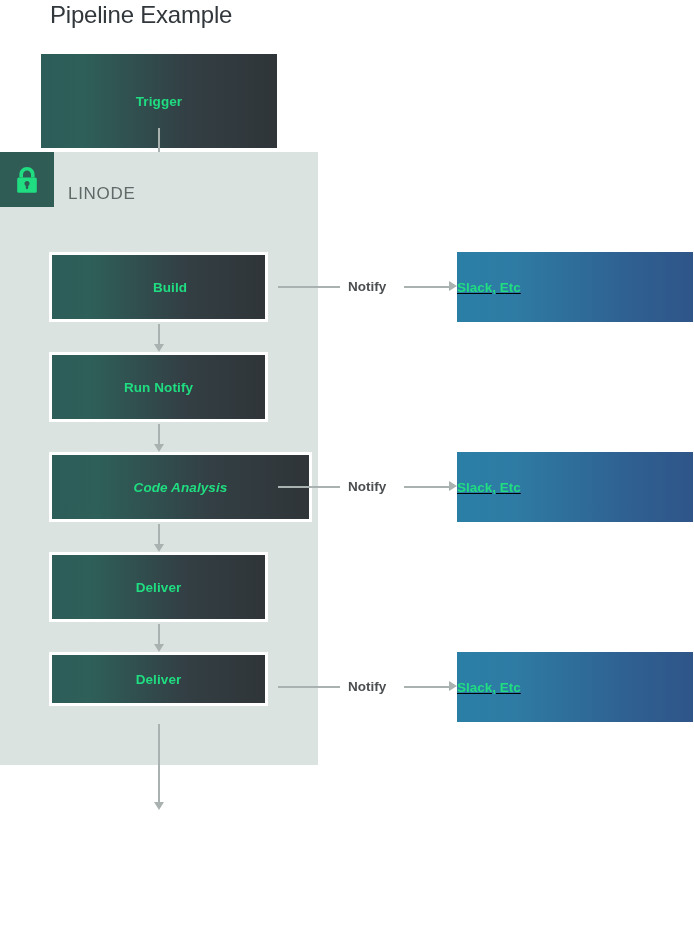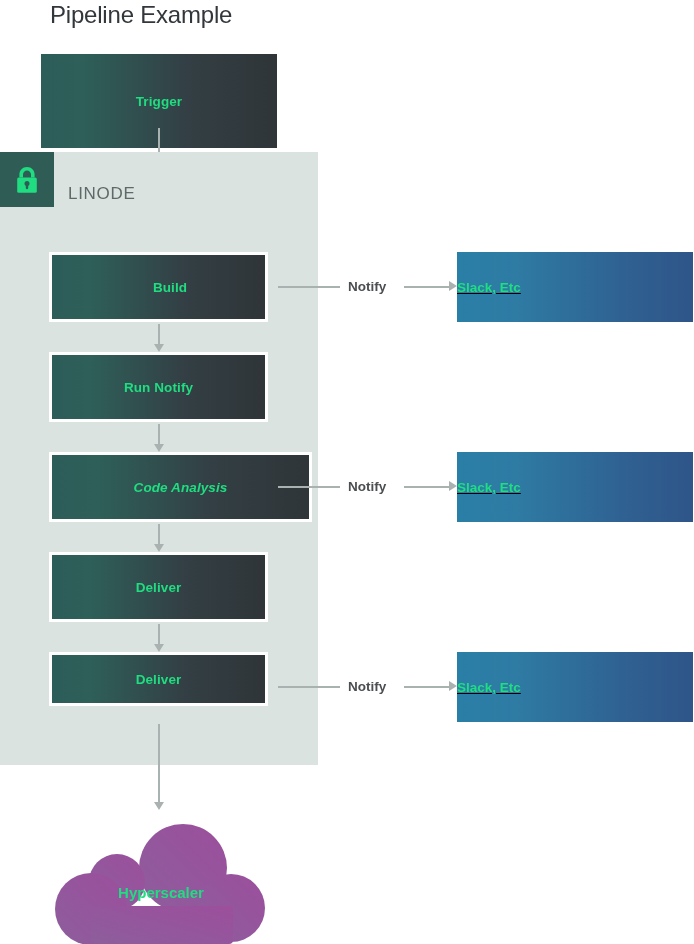--- a/index.html
+++ b/index.html
@@ -258,33 +258,14 @@
   <div class="notify-row" style="left:278px; top:677px; width:180px;">
     <div class="seg-left" style="width:62px;"></div>
     <div class="notify-text" style="left:70px;">Notify</div>
     <div class="seg-right" style="left:126px; width:46px;"></div>
     <div class="arrow-head" style="left:171px;"></div>
   </div>
   <div class="notify-box" style="left:457px; top:652px; width:236px; height:70px;">
     <span class="notify-box-label">Slack, Etc</span>
   </div>
 
-  <div class="cloud-wrap">
-    <svg width="212" height="124" viewBox="0 0 212 124" aria-hidden="true">
-      <defs>
-        <linearGradient id="cloudGrad" x1="0" y1="1" x2="1" y2="0">
-          <stop offset="0%" stop-color="#8d5e9b"></stop>
-          <stop offset="55%" stop-color="#95559d"></stop>
-          <stop offset="100%" stop-color="#9c4f9c"></stop>
-        </linearGradient>
-      </defs>
-      <g fill="url(#cloudGrad)">
-        <circle cx="128" cy="48" r="44"></circle>
-        <circle cx="62" cy="62" r="28"></circle>
-        <circle cx="36" cy="89" r="36"></circle>
-        <circle cx="176" cy="88" r="34"></circle>
-        <rect x="36" y="86" width="142" height="38" rx="4"></rect>
-      </g>
-    </svg>
-    <div class="cloud-label">Hyperscaler</div>
-  </div>
 
 </div>
 
 </body></html>

